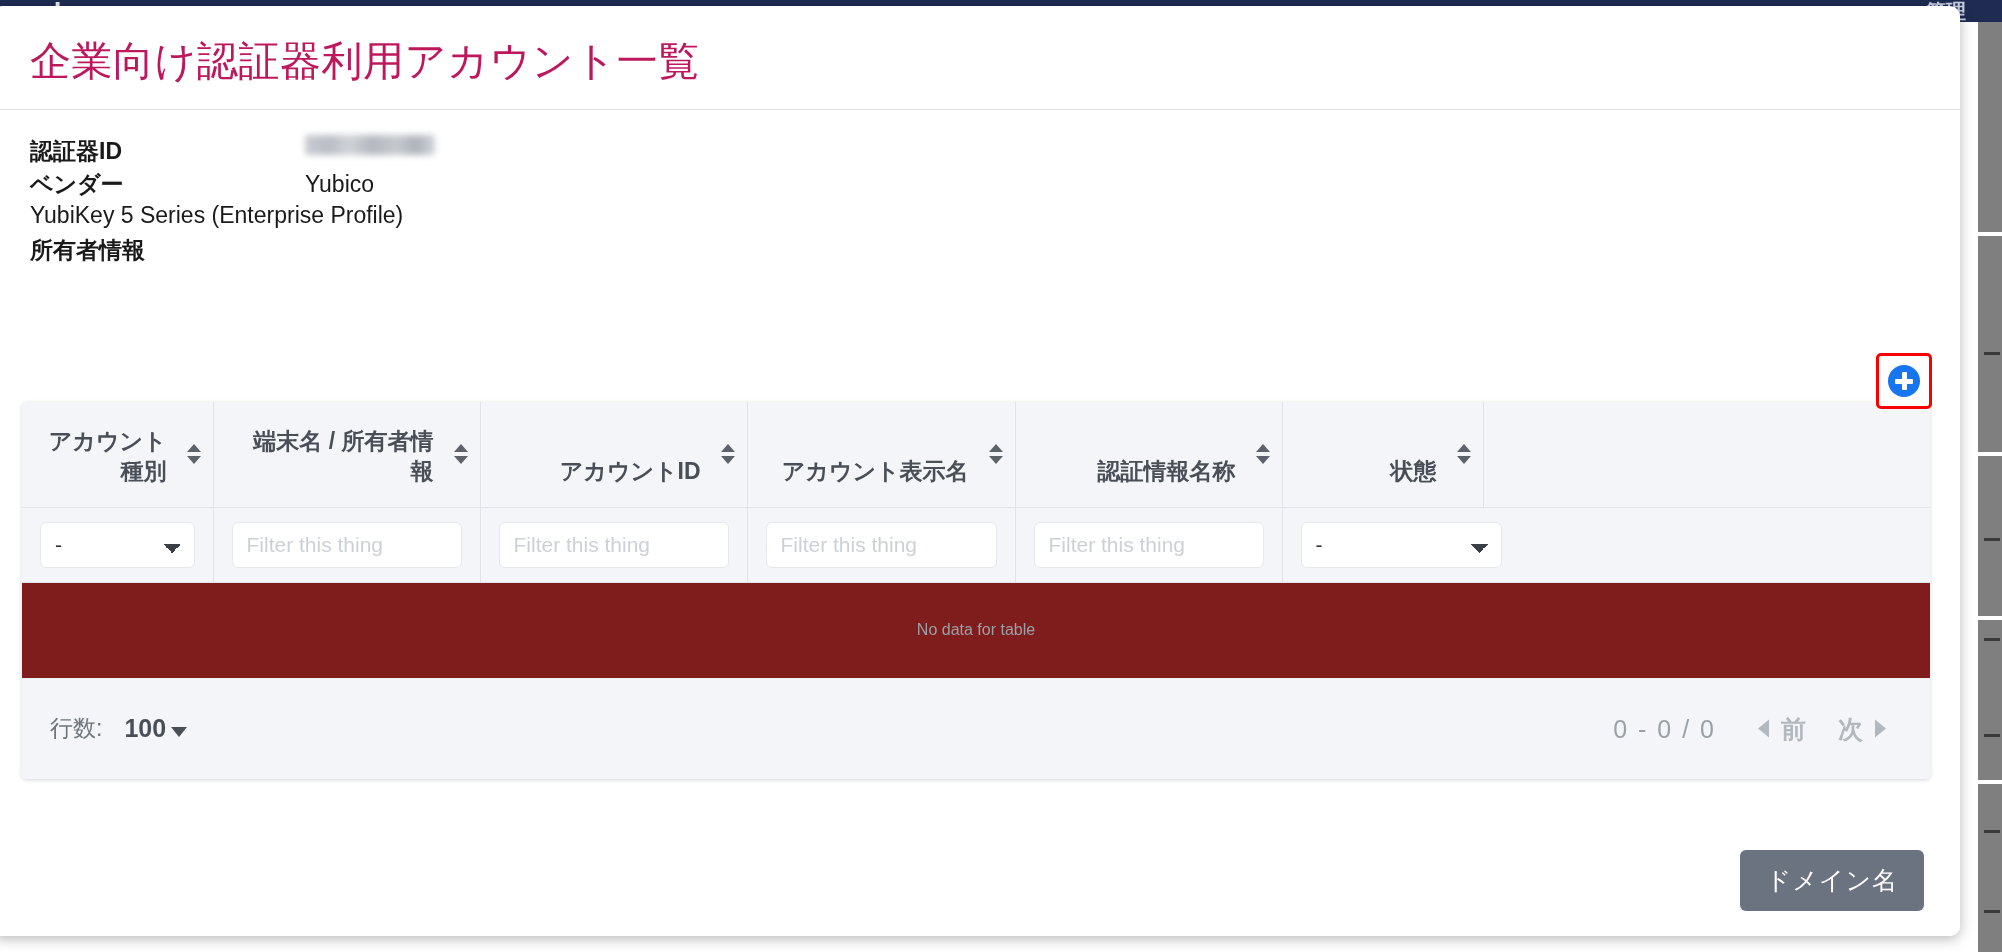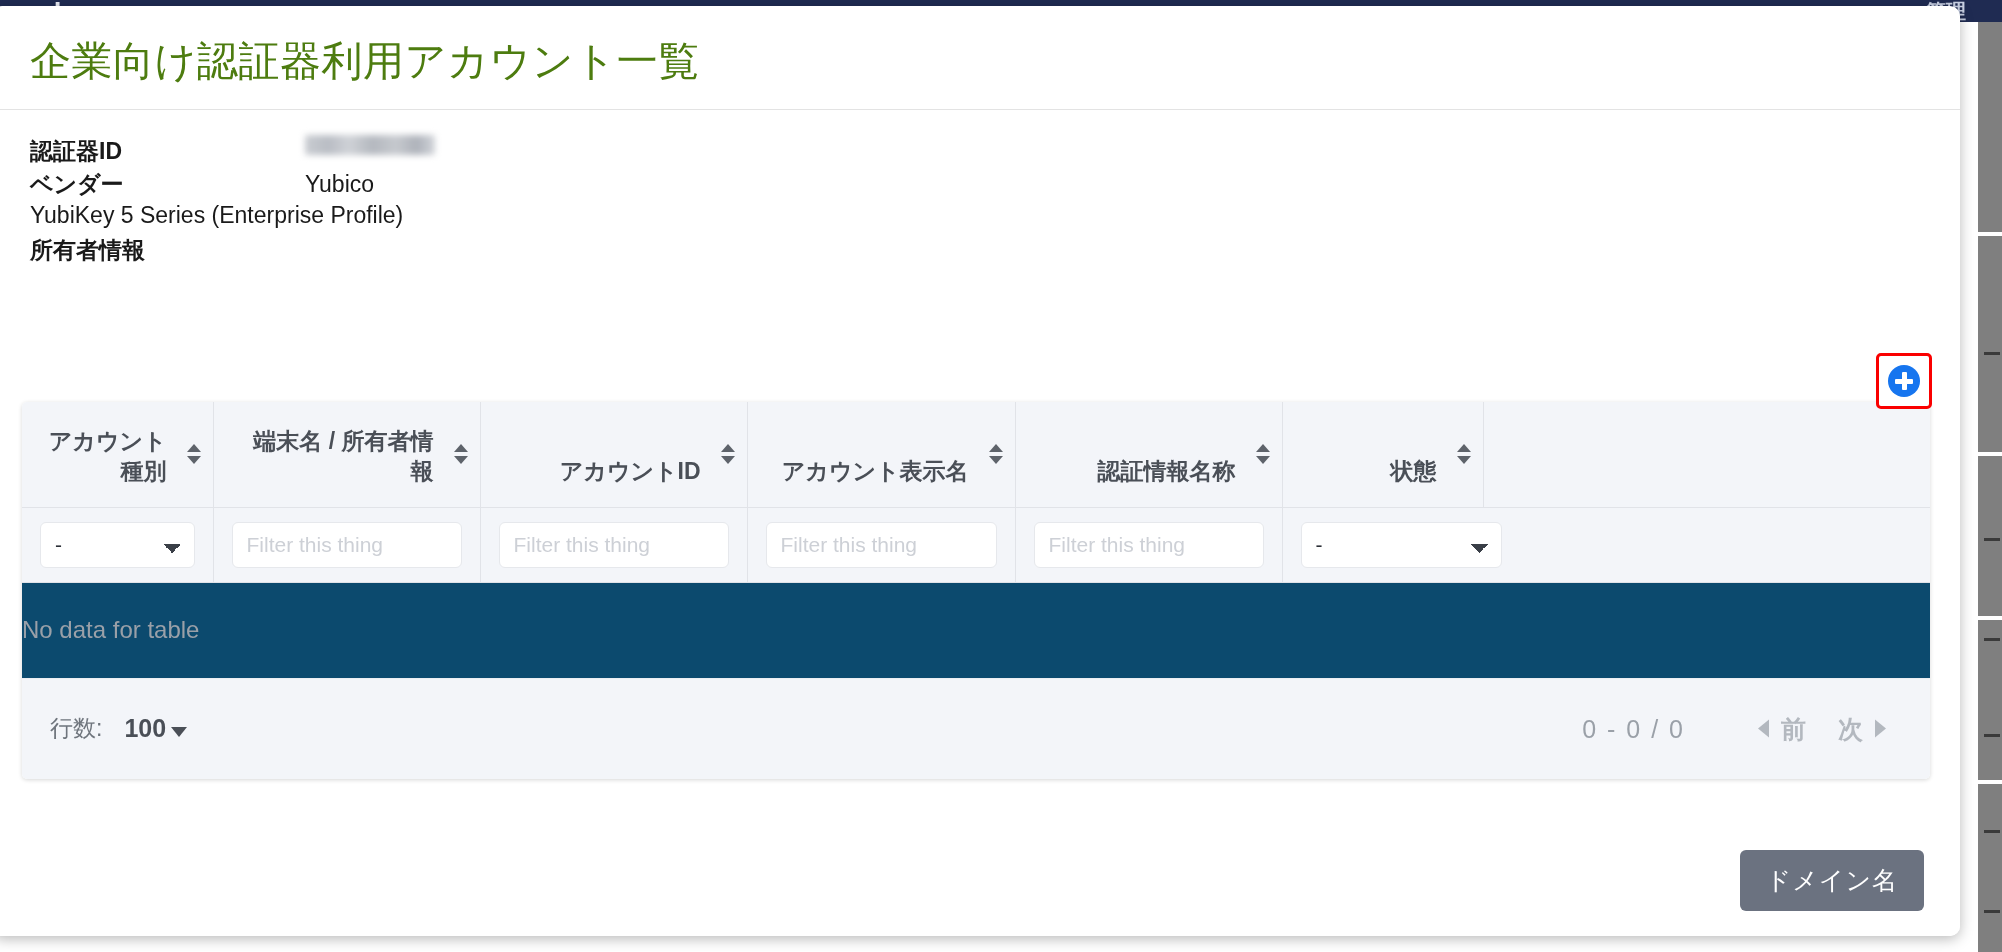--- a/index.html
+++ b/index.html
@@ -54,21 +54,21 @@
     overflow: hidden;
   }
 
   #modal-header {
     position: relative;
     height: 104px;
     border-bottom: 1px solid #e3e3e3;
   }
   #modal-title {
     position: absolute; left: 38px; top: 28px;
-    font-size: 41px; font-weight: 400; color: #4d7c0f;
+    font-size: 41px; font-weight: 400; color: #be185d;
     letter-spacing: .5px; white-space: nowrap;
   }
 
   #modal-body {
     position: relative;
     padding: 0;
     height: 714px;
   }
 
   
@@ -185,23 +185,24 @@
     background-image:
       linear-gradient(45deg, transparent 50%, #3a3f47 50%),
       linear-gradient(135deg, #3a3f47 50%, transparent 50%);
     background-position: calc(100% - 22px) 21px, calc(100% - 13px) 21px;
     background-size: 9px 9px, 9px 9px;
     background-repeat: no-repeat;
   }
 
   tr.empty-row td {
     height: 96px;
-    font-size: 24px; color: #9aa0a8;
+    text-align: center;
+    font-size: 16px; color: #9aa0a8;
     border-bottom: 1px solid #eceef2;
-    background: #0c4a6e;
+    background: #7f1d1d;
   }
 
   #table-footer {
     height: 100px;
     background: #f3f5f9;
     display: flex; align-items: center;
     padding: 0 28px;
     position: relative;
   }
   #rows-label {
@@ -215,21 +216,21 @@
   #rows-value .caret {
     width: 0; height: 0; display: inline-block;
     border-left: 8px solid transparent; border-right: 8px solid transparent;
     border-top: 10px solid #4a4f57; margin-left: 3px; position: relative; top: 3px;
   }
   #pager {
     position: absolute; right: 28px; top: 50%; transform: translateY(-50%);
     display: flex; align-items: center; gap: 0;
   }
   #pager-range {
-    font-size: 25px; color: #9aa0a8; letter-spacing: 2px; margin-right: 57px;
+    font-size: 25px; color: #9aa0a8; letter-spacing: 2px; margin-right: 26px;
   }
   .pager-btn {
     display: inline-flex; align-items: center; gap: 12px;
     font-size: 25px; font-weight: 700; color: #b3b8bf;
     cursor: pointer; padding: 0 16px;
   }
   .tri-left { width:0;height:0;border-top:9px solid transparent;border-bottom:9px solid transparent;border-right:11px solid #b3b8bf; }
   .tri-right{ width:0;height:0;border-top:9px solid transparent;border-bottom:9px solid transparent;border-left:11px solid #b3b8bf; }
 
   #modal-footer {

